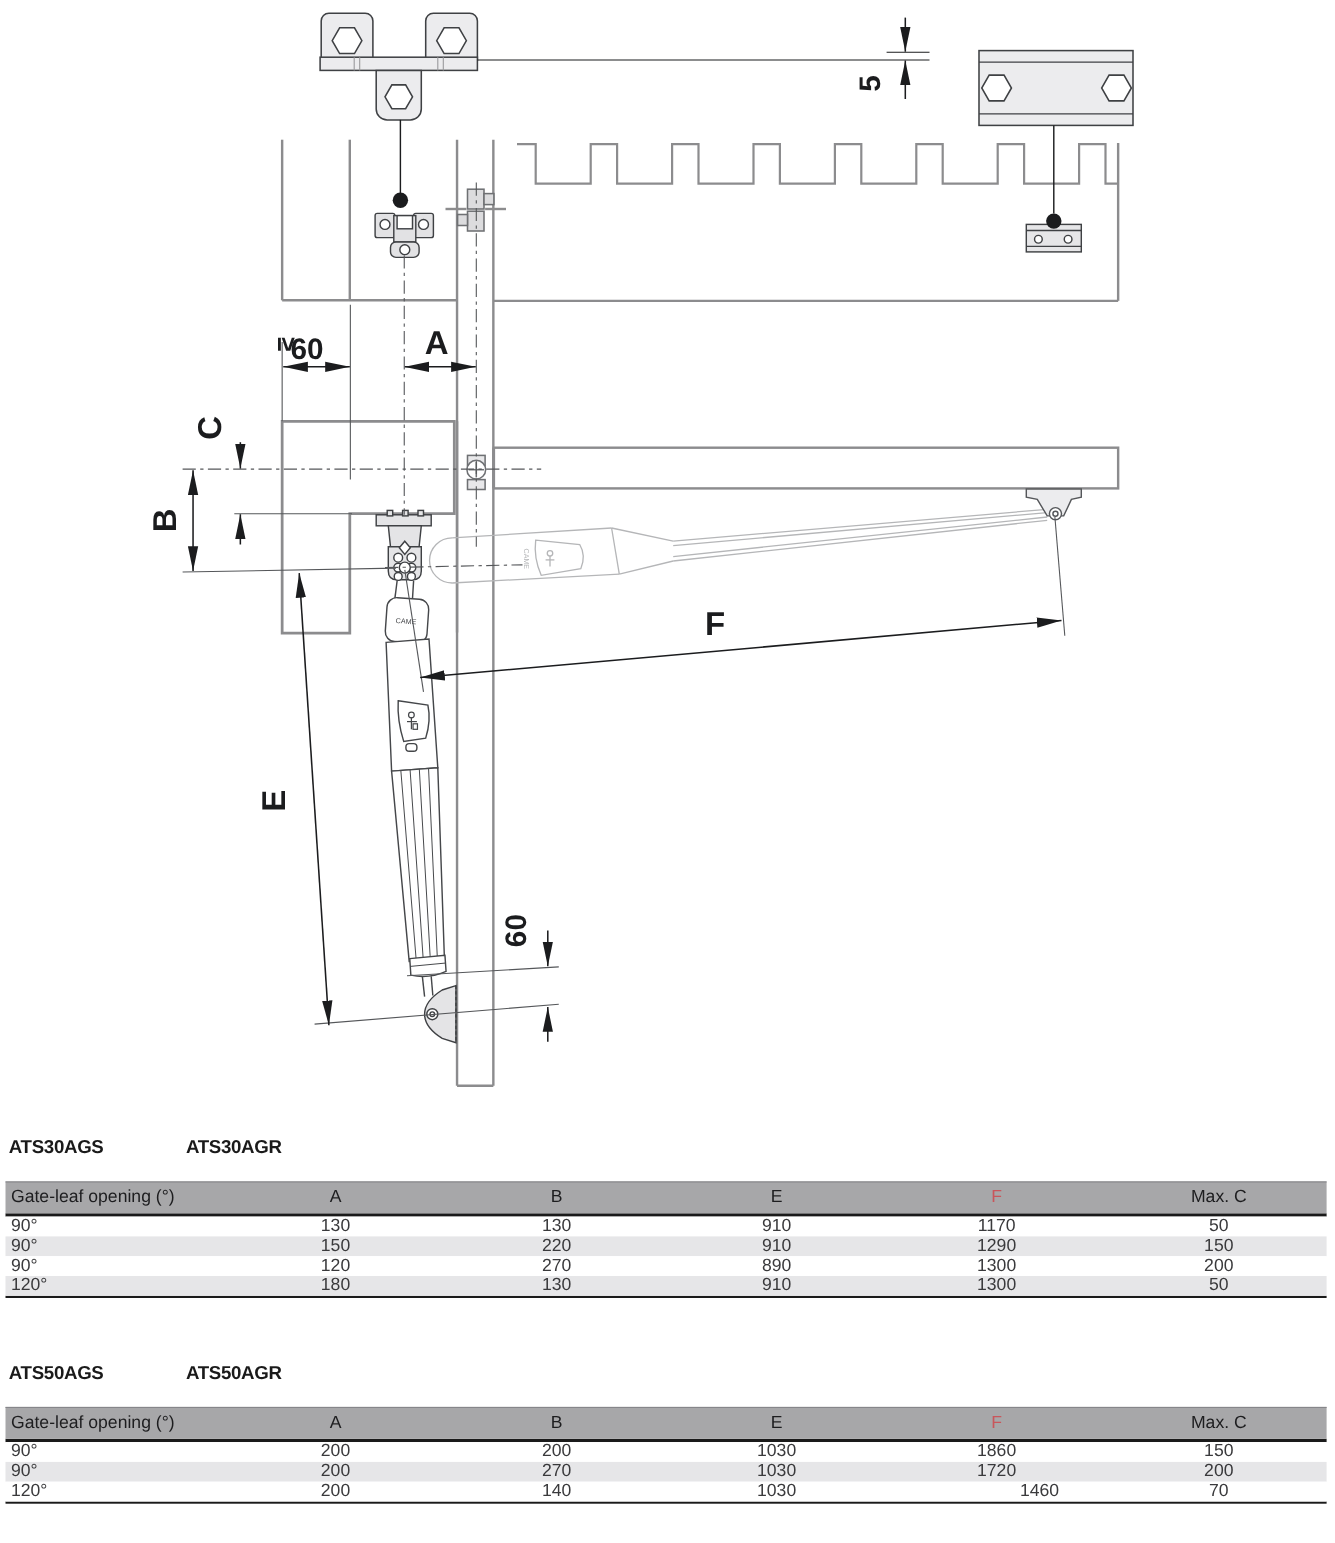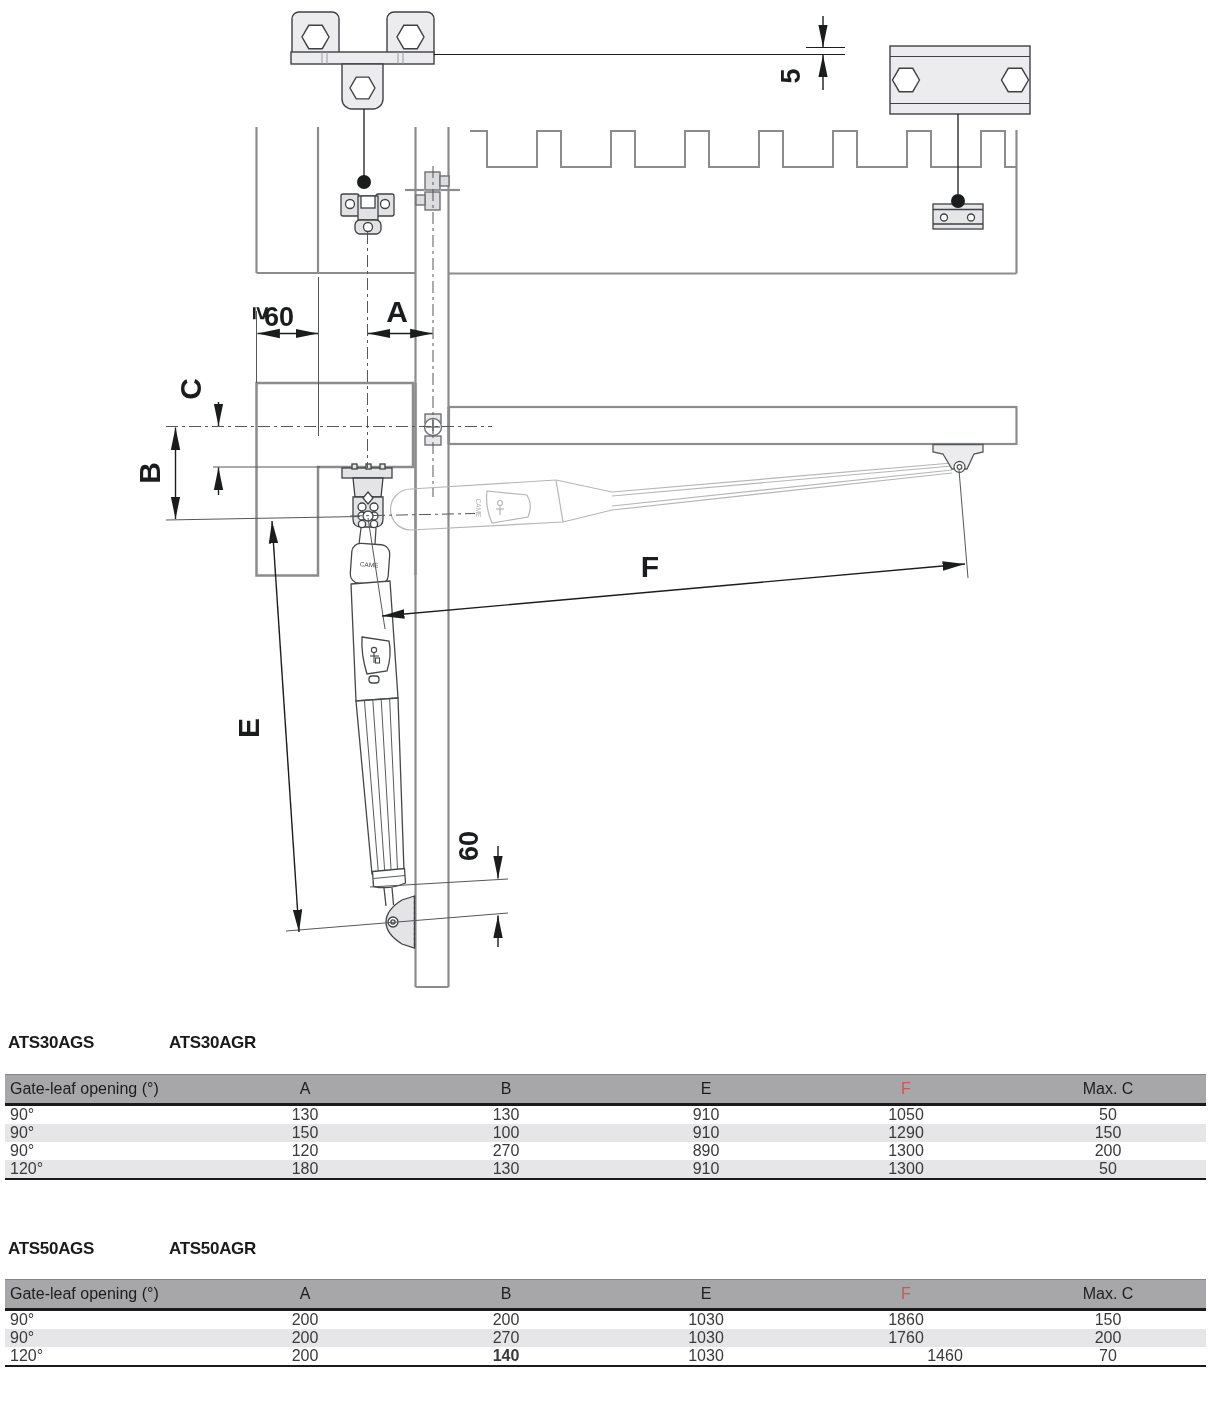--- a/index.html
+++ b/index.html
@@ -271,27 +271,27 @@
         <span class="cell" style="left: 701px;">E</span>
         <span class="cell" style="left: 901px; color: rgb(201, 86, 91);">F</span>
         <span class="cell" style="left: 1103px;">Max. C</span>
       </div>
       <div class="sep"></div>
       <div class="trow">
         <span class="cell lbl">90°</span>
         <span class="cell" style="left: 300px;">130</span>
         <span class="cell" style="left: 501px;">130</span>
         <span class="cell" style="left: 701px;">910</span>
-        <span class="cell" style="left: 901px;">1050</span>
+        <span class="cell" style="left: 901px;">1170</span>
         <span class="cell" style="left: 1103px;">50</span>
       </div>
       <div class="trow alt" style="background: rgb(230, 230, 232);">
         <span class="cell lbl">90°</span>
         <span class="cell" style="left: 300px;">150</span>
-        <span class="cell" style="left: 501px;">100</span>
+        <span class="cell" style="left: 501px;">220</span>
         <span class="cell" style="left: 701px;">910</span>
         <span class="cell" style="left: 901px;">1290</span>
         <span class="cell" style="left: 1103px;">150</span>
       </div>
       <div class="trow">
         <span class="cell lbl">90°</span>
         <span class="cell" style="left: 300px;">120</span>
         <span class="cell" style="left: 501px;">270</span>
         <span class="cell" style="left: 701px; text-align: center;">890</span>
         <span class="cell" style="left: 901px;">1300</span>
@@ -327,27 +327,27 @@
         <span class="cell" style="left: 501px;">200</span>
         <span class="cell" style="left: 701px;">1030</span>
         <span class="cell" style="left: 901px;">1860</span>
         <span class="cell" style="left: 1103px;">150</span>
       </div>
       <div class="trow alt" style="background: rgb(230, 230, 232);">
         <span class="cell lbl">90°</span>
         <span class="cell" style="left: 300px;">200</span>
         <span class="cell" style="left: 501px;">270</span>
         <span class="cell" style="left: 701px;">1030</span>
-        <span class="cell" style="left: 901px;">1760</span>
+        <span class="cell" style="left: 901px;">1720</span>
         <span class="cell" style="left: 1103px;">200</span>
       </div>
       <div class="trow">
         <span class="cell lbl">120°</span>
         <span class="cell" style="left: 300px;">200</span>
-        <span class="cell" style="left: 501px; font-weight: bold;">140</span>
+        <span class="cell" style="left: 501px;">140</span>
         <span class="cell" style="left: 701px;">1030</span>
         <span class="cell" style="left: 901px; margin-left: 39px;">1460</span>
         <span class="cell" style="left: 1103px; text-align: center;">70</span>
       </div>
       <div class="sep"></div>
     </div>
 
 </div>
 
 </body></html>

